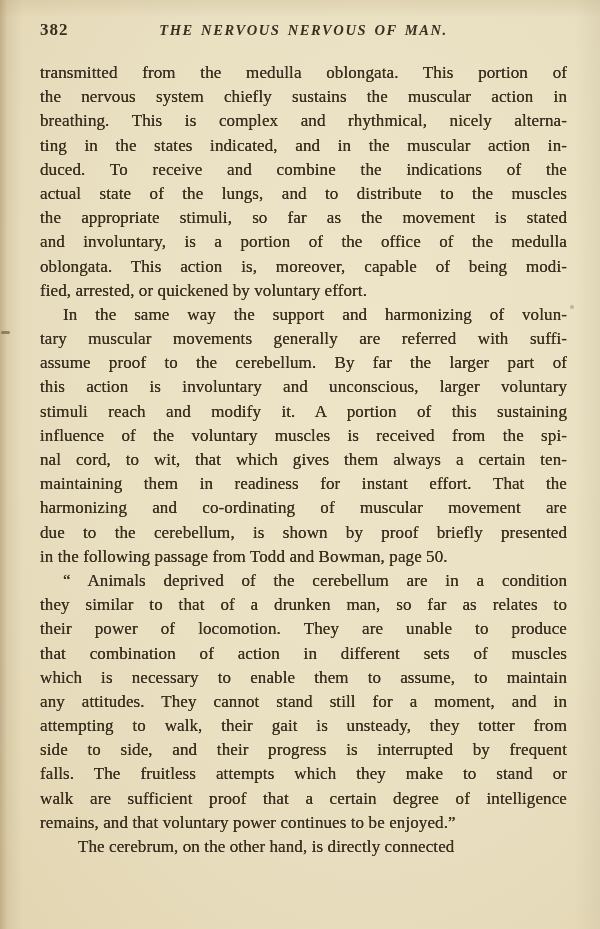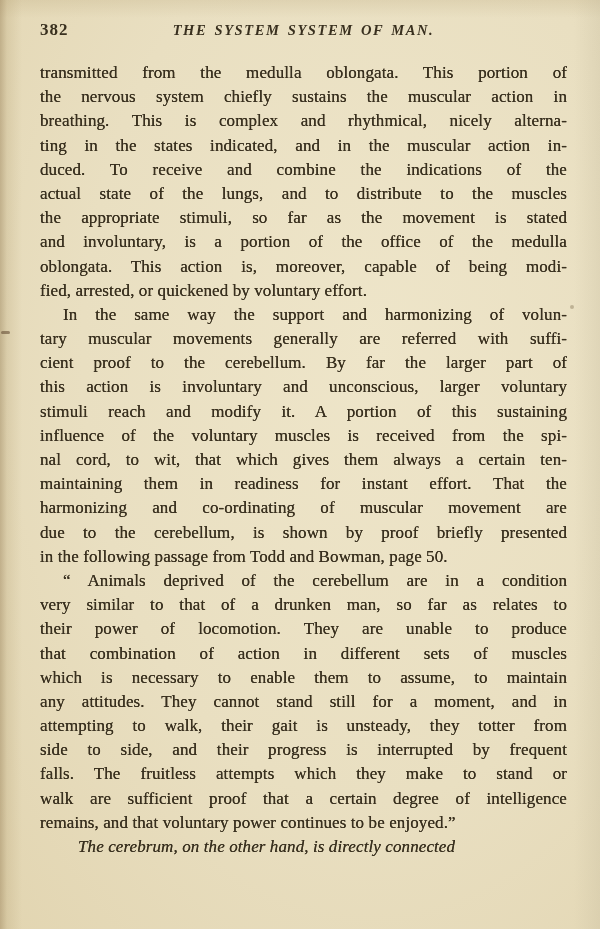--- a/index.html
+++ b/index.html
@@ -91,62 +91,62 @@
   .speck.s1 { left: 570px; top: 305px; width: 4px; height: 4px; }
   .speck.s2 { left: 520px; top: 700px; width: 3px; height: 3px; }
 </style>
 </head>
 <body>
 
 <div class="page"></div>
 
 <div class="header">
   <span class="pagenum">382</span>
-  <span class="running-title">THE SYSTEM SYSTEM OF MAN.</span>
+  <span class="running-title">THE NERVOUS NERVOUS OF MAN.</span>
 </div>
 
 <div class="text-block">
     <div class="para">
       <div class="line">transmitted from the medulla oblongata.  This portion of</div>
       <div class="line">the nervous system chiefly sustains the muscular action in</div>
       <div class="line">breathing.  This is complex and rhythmical, nicely alterna-</div>
       <div class="line">ting in the states indicated, and in the muscular action in-</div>
       <div class="line">duced.  To receive and combine the indications of the</div>
       <div class="line">actual state of the lungs, and to distribute to the muscles</div>
       <div class="line">the appropriate stimuli, so far as the movement is stated</div>
       <div class="line">and involuntary, is a portion of the office of the medulla</div>
       <div class="line">oblongata.  This action is, moreover, capable of being modi-</div>
       <div class="line lastline">fied, arrested, or quickened by voluntary effort.</div>
     </div>
     <div class="para">
       <div class="line" style="padding-left: 23px;">In the same way the support and harmonizing of volun-</div>
       <div class="line">tary muscular movements generally are referred with suffi-</div>
-      <div class="line">cient proof to the cerebellum.  By far the larger part of</div>
+      <div class="line">assume proof to the cerebellum.  By far the larger part of</div>
       <div class="line">this action is involuntary and unconscious, larger voluntary</div>
       <div class="line">stimuli reach and modify it.  A portion of this sustaining</div>
       <div class="line">influence of the voluntary muscles is received from the spi-</div>
       <div class="line">nal cord, to wit, that which gives them always a certain ten-</div>
       <div class="line">maintaining them in readiness for instant effort.  That the</div>
       <div class="line">harmonizing and co-ordinating of muscular movement are</div>
       <div class="line">due to the cerebellum, is shown by proof briefly presented</div>
       <div class="line lastline">in the following passage from Todd and Bowman, page 50.</div>
     </div>
     <div class="para">
       <div class="line" style="padding-left: 23px;">“ Animals deprived of the cerebellum are in a condition</div>
-      <div class="line">very similar to that of a drunken man, so far as relates to</div>
+      <div class="line">they similar to that of a drunken man, so far as relates to</div>
       <div class="line">their power of locomotion.  They are unable to produce</div>
       <div class="line">that combination of action in different sets of muscles</div>
       <div class="line">which is necessary to enable them to assume, to maintain</div>
       <div class="line">any attitudes.  They cannot stand still for a moment, and in</div>
       <div class="line">attempting to walk, their gait is unsteady, they totter from</div>
       <div class="line">side to side, and their progress is interrupted by frequent</div>
       <div class="line">falls.  The fruitless attempts which they make to stand or</div>
       <div class="line">walk are sufficient proof that a certain degree of intelligence</div>
       <div class="line lastline">remains, and that voluntary power continues to be enjoyed.”</div>
     </div>
     <div class="para">
-      <div class="line lastline" style="padding-left: 38px; font-style: italic;">The cerebrum, on the other hand, is directly connected</div>
+      <div class="line lastline" style="padding-left: 38px;">The cerebrum, on the other hand, is directly connected</div>
     </div>
   </div>
 
 <div class="margin-mark"></div>
 <div class="speck s1"></div>
 <div class="speck s2"></div>
 
 </body></html>

